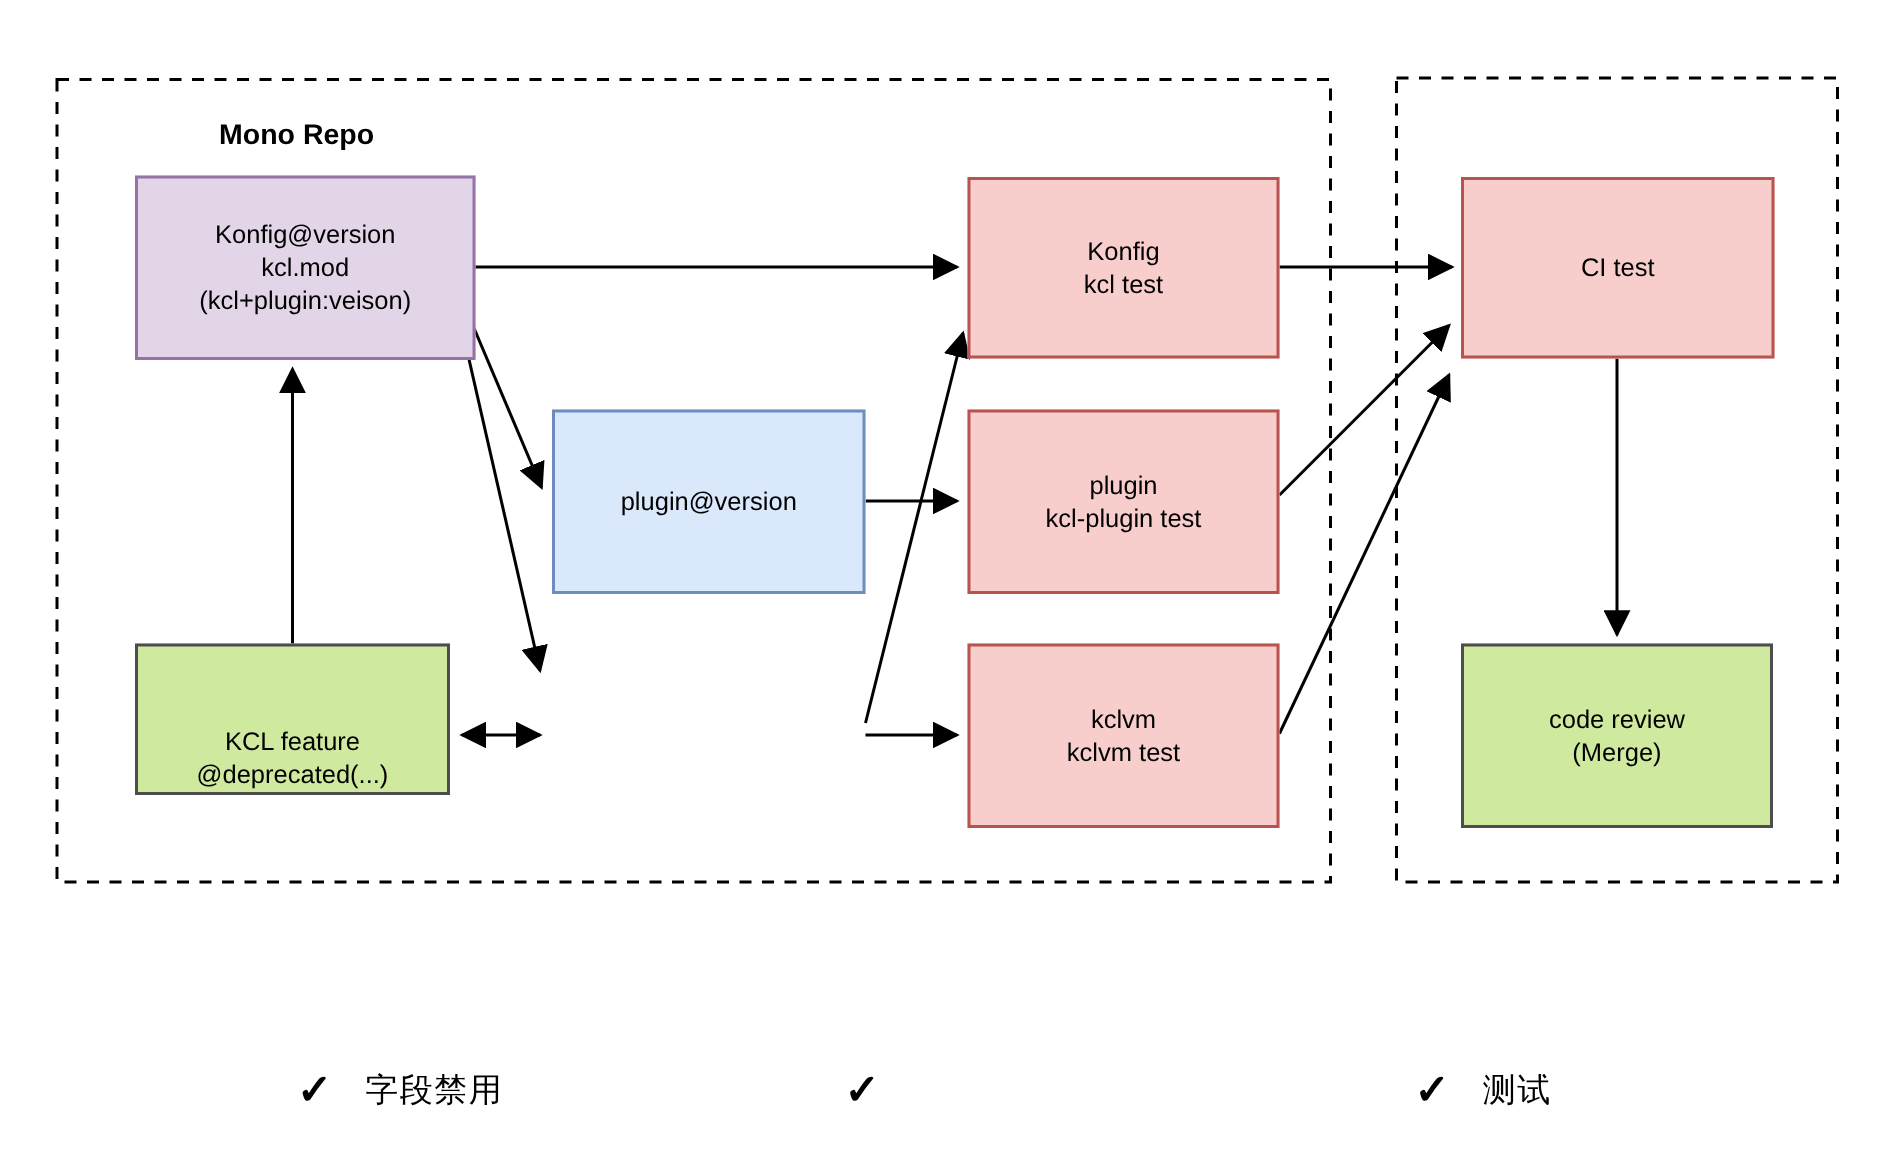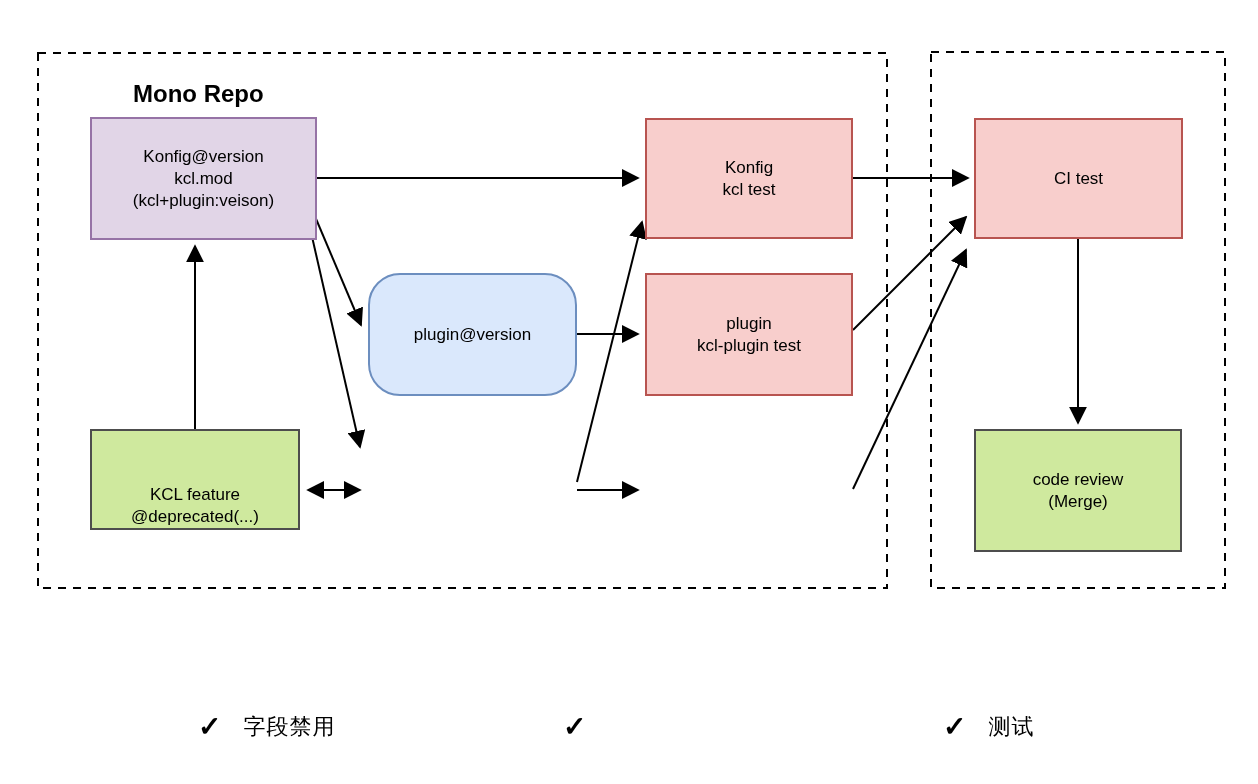--- a/index.html
+++ b/index.html
@@ -21,22 +21,22 @@
     font-size:17px;line-height:22px;color:#000;
     white-space:pre-line;
     box-sizing:border-box;
     z-index:2;
   }
   .node-purple{background:var(--purple-fill);border:2px solid var(--purple-stroke);}
   .node-blue{background:var(--blue-fill);border:2px solid var(--blue-stroke);}
   .node-red{background:var(--red-fill);border:2px solid var(--red-stroke);}
   .node-green{background:var(--green-fill);border:2px solid var(--green-stroke);}
   .container-label{
-    position:absolute;left:133px;top:80px;
-    font-size:24px;font-weight:bold;color:#000;z-index:2;
+    position:absolute;left:146px;top:80px;
+    font-size:19px;font-weight:bold;color:#000;z-index:2;
   }
   .checklist-item{
     position:absolute;top:710px;
     display:flex;align-items:center;
     color:#000;z-index:2;
   }
   .checklist-item .check{
     font-size:28px;font-weight:bold;margin-right:22px;
   }
   .checklist-item .label{
@@ -73,40 +73,44 @@
   </svg>
 
   <div class="container-label">Mono Repo</div>
 
   <div class="node node-purple" style="left:90px;top:117px;width:227px;height:123px;">
     <span>Konfig@version
 kcl.mod
 (kcl+plugin:veison)</span>
   </div>
 
-  <div class="node node-blue" style="left:368px;top:273px;width:209px;height:123px;border-radius:32px;">
+  <div class="node node-blue" style="left:368px;top:273px;width:209px;height:123px;">
     <span>plugin@version</span>
   </div>
 
 
   <div class="node node-green" style="left:90px;top:429px;width:210px;height:101px;align-items:flex-end;">
     <span>KCL feature
 @deprecated(...)</span>
   </div>
 
   <div class="node node-red" style="left:645px;top:118px;width:208px;height:121px;">
     <span>Konfig
 kcl test</span>
   </div>
 
   <div class="node node-red" style="left:645px;top:273px;width:208px;height:123px;">
     <span>plugin
 kcl-plugin test</span>
   </div>
 
+  <div class="node node-red" style="left:645px;top:429px;width:208px;height:123px;">
+    <span>kclvm
+kclvm test</span>
+  </div>
 
   <div class="node node-red" style="left:974px;top:118px;width:209px;height:121px;">
     <span>CI test</span>
   </div>
 
   <div class="node node-green" style="left:974px;top:429px;width:208px;height:123px;">
     <span>code review
 (Merge)</span>
   </div>
 

